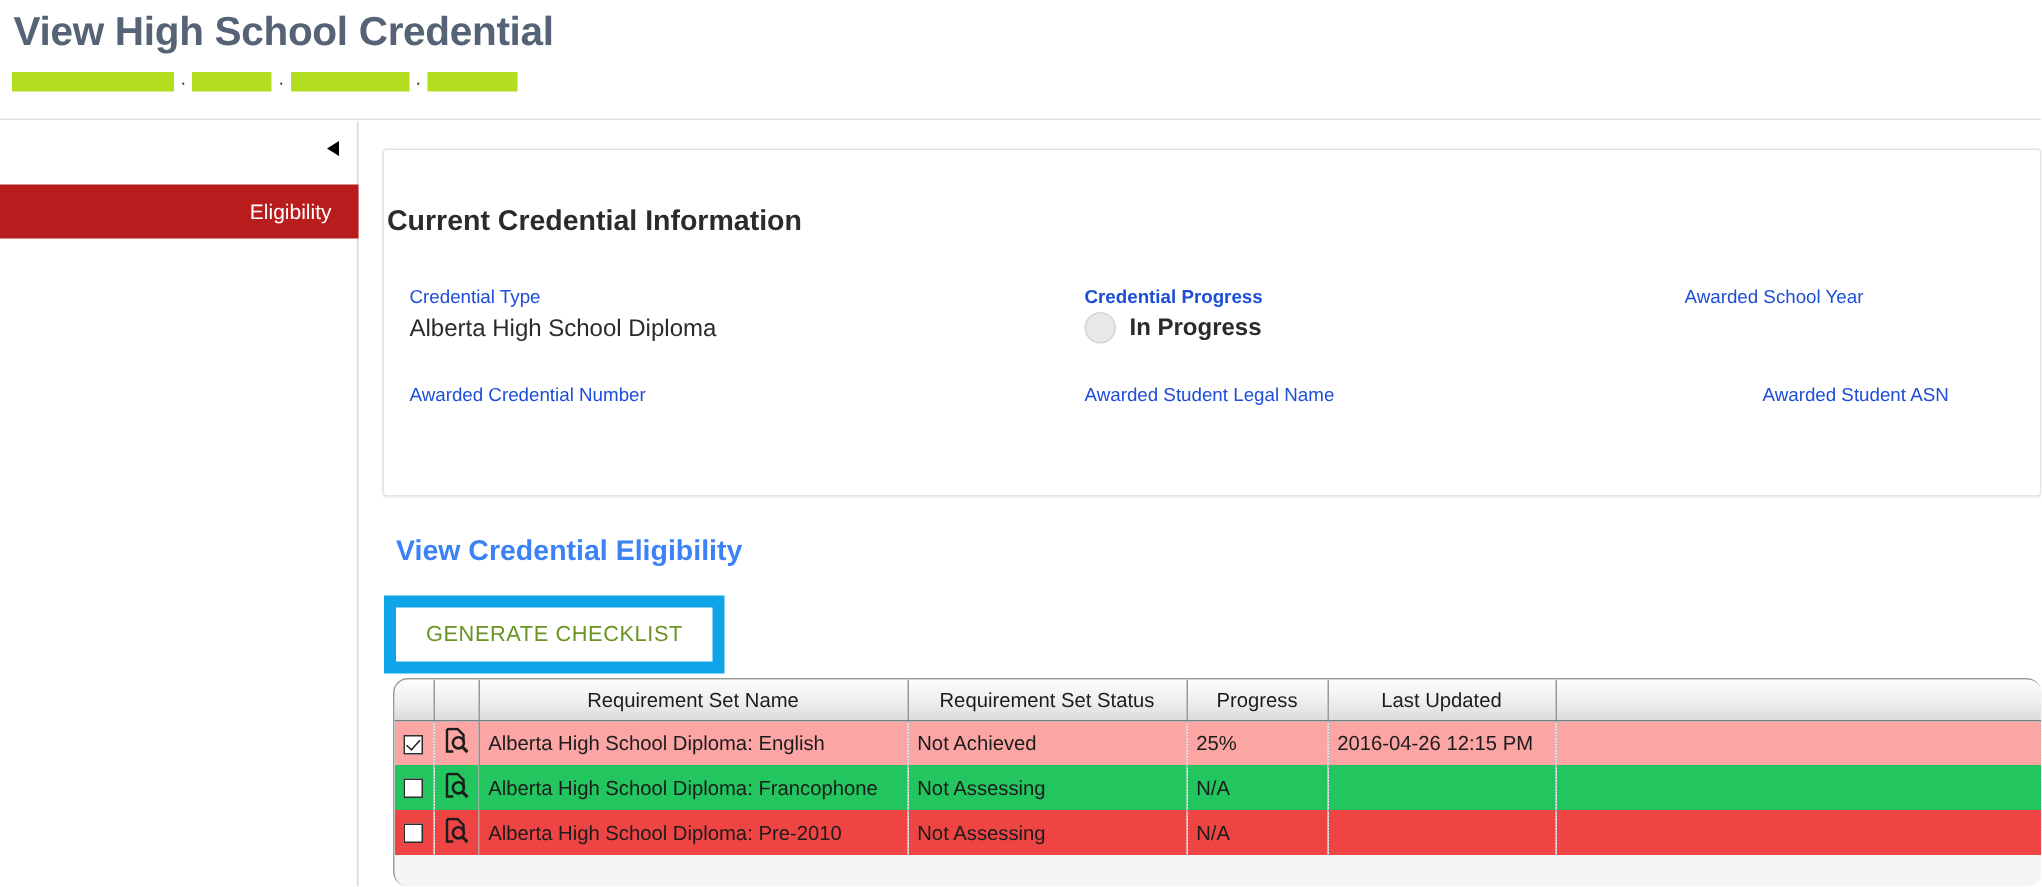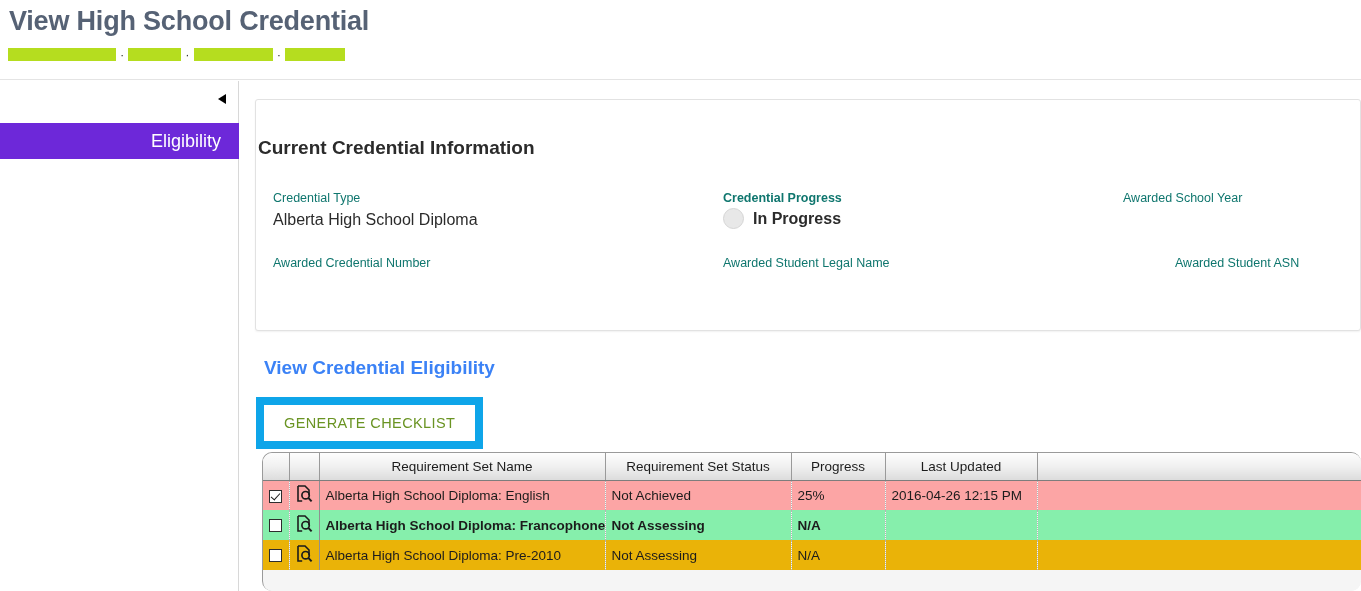--- a/index.html
+++ b/index.html
@@ -77,23 +77,23 @@
     right: 8px; top: 10px;
     width: 16px; height: 16px;
     cursor: pointer;
   }
   .sidebar-collapse svg { display: block; }
   .sidebar-item {
     position: absolute;
     left: 0; top: 42px;
     width: 239px;
     height: 36px;
-    background: #6d28d9;
+    background: #b91c1c;
     color: #ffffff;
-    font-size: 18px;
+    font-size: 14px;
     display: flex;
     align-items: center;
     justify-content: flex-end;
     padding-right: 18px;
     box-sizing: border-box;
     cursor: pointer;
   }
 
   
   .main {
@@ -121,21 +121,21 @@
     left: 18px; top: 56px;
     font-size: 19px;
     font-weight: bold;
     color: #2b2b2b;
   }
   .field {
     position: absolute;
   }
   .field-label {
     font-size: 12.5px;
-    color: #0f766e;
+    color: #1d4ed8;
     white-space: nowrap;
   }
   .field-value {
     margin-top: 6px;
     font-size: 16px;
     color: #2b2b2b;
     white-space: nowrap;
   }
   .status-wrap {
     margin-top: 3px;
@@ -210,26 +210,26 @@
     color: #1c1c1c;
     text-align: center;
     padding: 0 4px;
     box-sizing: border-box;
   }
   table.grid-table td {
     height: 30px;
     border-right: 1px dotted #b4b4b4;
     padding: 0 6px;
     color: #1c1c1c;
-    background: #eab308;
+    background: #ef4444;
     box-sizing: border-box;
     white-space: nowrap;
     overflow: hidden;
   }
-  tr.row-alt td { background: #86efac; font-weight: bold; }
+  tr.row-alt td { background: #22c55e; }
   tr.row-selected td {
     background: #fca5a5;
   }
   td.cell-check, td.cell-icon {
     text-align: center;
     padding: 0;
     border-right: 1px dotted #b4b4b4;
   }
   td.cell-name {
     border-left: 1px solid #8f8f8f;

